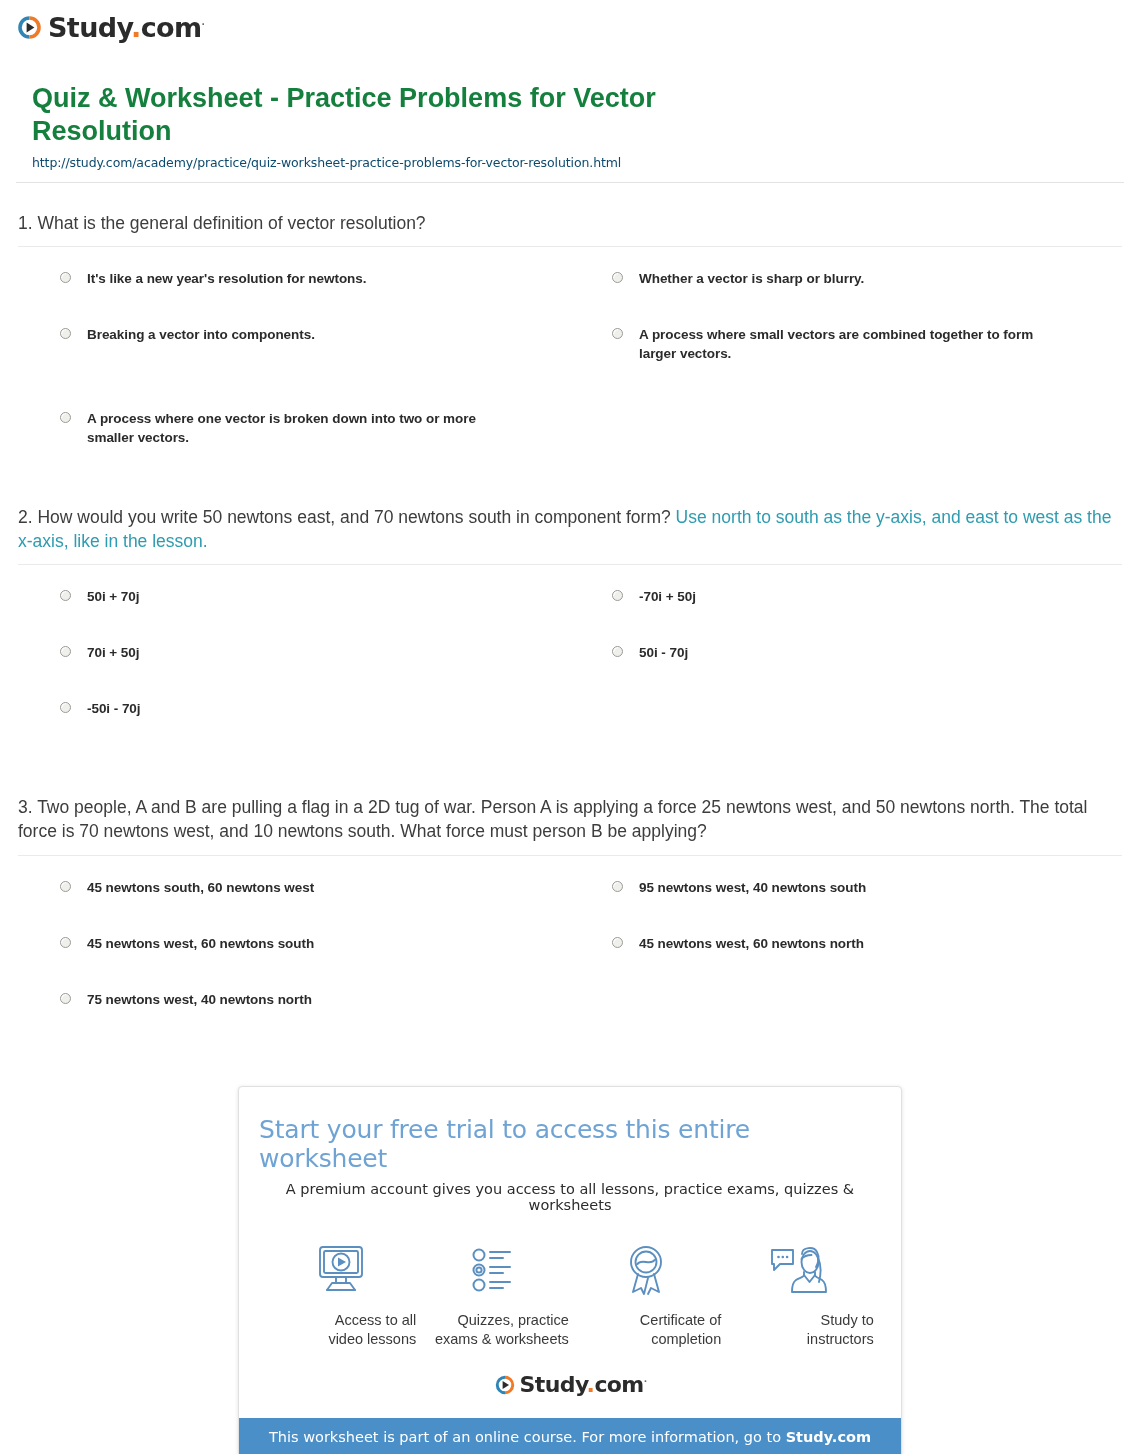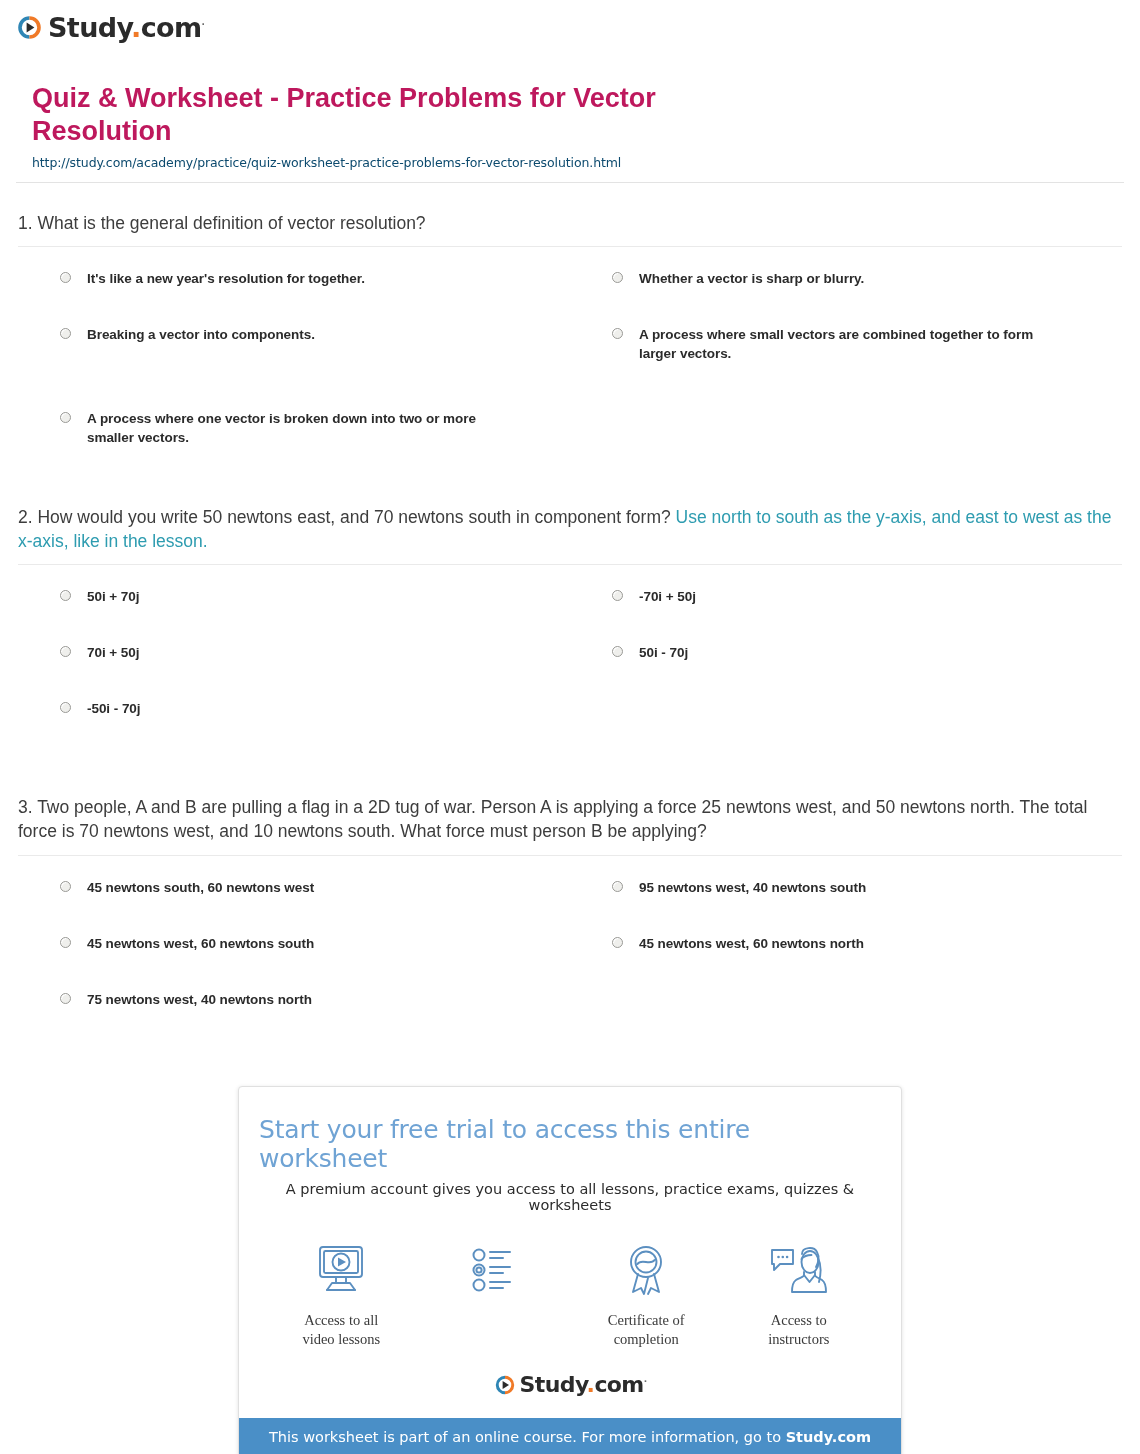--- a/index.html
+++ b/index.html
@@ -51,21 +51,21 @@
   }
 
   .title-block {
     margin: 38px 0 0 16px;
     width: 1108px;
   }
   .doc-title {
     font-size: 27px;
     line-height: 1.22;
     font-weight: bold;
-    color: #be185d;
+    color: #15803d;
     margin: 0;
     max-width: 740px;
     font-family: "Liberation Sans", sans-serif;
   }
   .doc-url {
     font-size: 12.5px;
     color: #0c4a6e;
     margin-top: 7px;
     font-family: "DejaVu Sans", sans-serif;
     letter-spacing: -0.1px;
@@ -169,21 +169,22 @@
     height: 62px;
     display: flex;
     align-items: center;
     justify-content: center;
   }
   .feature-label {
     margin-top: 10px;
     color: #3a3a3a;
     font-size: 14.5px;
     line-height: 1.35;
-    font-family: Liberation Serif, serif;
+    font-family: Liberation Sans, sans-serif;
+    text-align: right;
   }
   .promo-logo {
     display: flex;
     align-items: center;
     justify-content: center;
     gap: 4px;
     padding: 24px 0 22px 0;
   }
   .promo-logo .logo-mark { width: 22px; height: 22px; flex: 0 0 22px; }
   .promo-logo .logo-word { font-size: 22px; }
@@ -220,21 +221,21 @@
 <div class="header-rule"></div>
 
 <div class="questions">
 
   <div class="question-block" style="margin-bottom:40px;">
     <div class="question-text"><span>1. What is the general definition of vector resolution?</span><span class="hint"></span></div>
     <div class="question-rule"></div>
     <div class="options-grid">
       <div class="option">
         <span class="radio"></span>
-        <span class="option-label">It's like a new year's resolution for together.</span>
+        <span class="option-label">It's like a new year's resolution for newtons.</span>
       </div>
       <div class="option">
         <span class="radio"></span>
         <span class="option-label">Whether a vector is sharp or blurry.</span>
       </div>
       <div class="option">
         <span class="radio"></span>
         <span class="option-label">Breaking a vector into components.</span>
       </div>
       <div class="option">
@@ -335,20 +336,24 @@
         <div class="feature-icon">
           <svg width="58" height="56" viewBox="0 0 58 56" fill="none" stroke="#5b8fc0" stroke-width="2" stroke-linecap="round" aria-hidden="true">
             <circle cx="14" cy="13" r="5.5"></circle>
             <circle cx="14" cy="28" r="5.5"></circle>
             <circle cx="14" cy="28" r="2.6"></circle>
             <circle cx="14" cy="43" r="5.5"></circle>
             <path d="M25 10 H45 M25 16 H38"></path>
             <path d="M25 25 H45 M25 31 H38"></path>
             <path d="M25 40 H45 M25 46 H38"></path>
           </svg>
+        </div>
+        <div class="feature-label">
+          <div>Quizzes, practice</div>
+          <div>exams &amp; worksheets</div>
         </div>
       </div>
 
       <div class="feature">
         <div class="feature-icon">
           <svg width="58" height="56" viewBox="0 0 58 56" fill="none" stroke="#5b8fc0" stroke-width="1.9" stroke-linecap="round" stroke-linejoin="round" aria-hidden="true">
             <circle cx="29" cy="20" r="15"></circle>
             <circle cx="29" cy="20" r="10.5"></circle>
             <path d="M20.5 22 C24 16 34 24 37.5 18"></path>
             <path d="M21 32 L16 50 L24 46 L27 52 L31 36"></path>
@@ -370,21 +375,21 @@
             <circle cx="19.1" cy="15" r="1.3" fill="#5b8fc0" stroke="none"></circle>
             <path d="M34 12 C34 5 46 4 49 10 C52 15 50 22 48 25"></path>
             <ellipse cx="42" cy="20" rx="8.5" ry="11"></ellipse>
             <path d="M33.5 17 C36 14 39 13 43.5 13"></path>
             <path d="M50 16 C53 22 53 32 51 40"></path>
             <path d="M36 30 L36 33 C36 35 31 36 28 38 C25 40 24 45 24 50 H58 C58 45 57 40 54 38 C51 36 47 35 47 33 L47 30"></path>
             <path d="M36 33 L41.5 40 L47 33"></path>
           </svg>
         </div>
         <div class="feature-label">
-          <div>Access to</div>
+          <div>Study to</div>
           <div>instructors</div>
         </div>
       </div>
 
     </div>
 
     <div class="promo-logo">
       <span class="logo-mark">
         <svg width="22" height="22" viewBox="0 0 27 27" aria-hidden="true">
           <path d="M13.5 2.2 A11.3 11.3 0 0 0 13.5 24.8 L13.5 21.2 A7.7 7.7 0 0 1 13.5 5.8 Z" fill="#2f86b5"></path>

